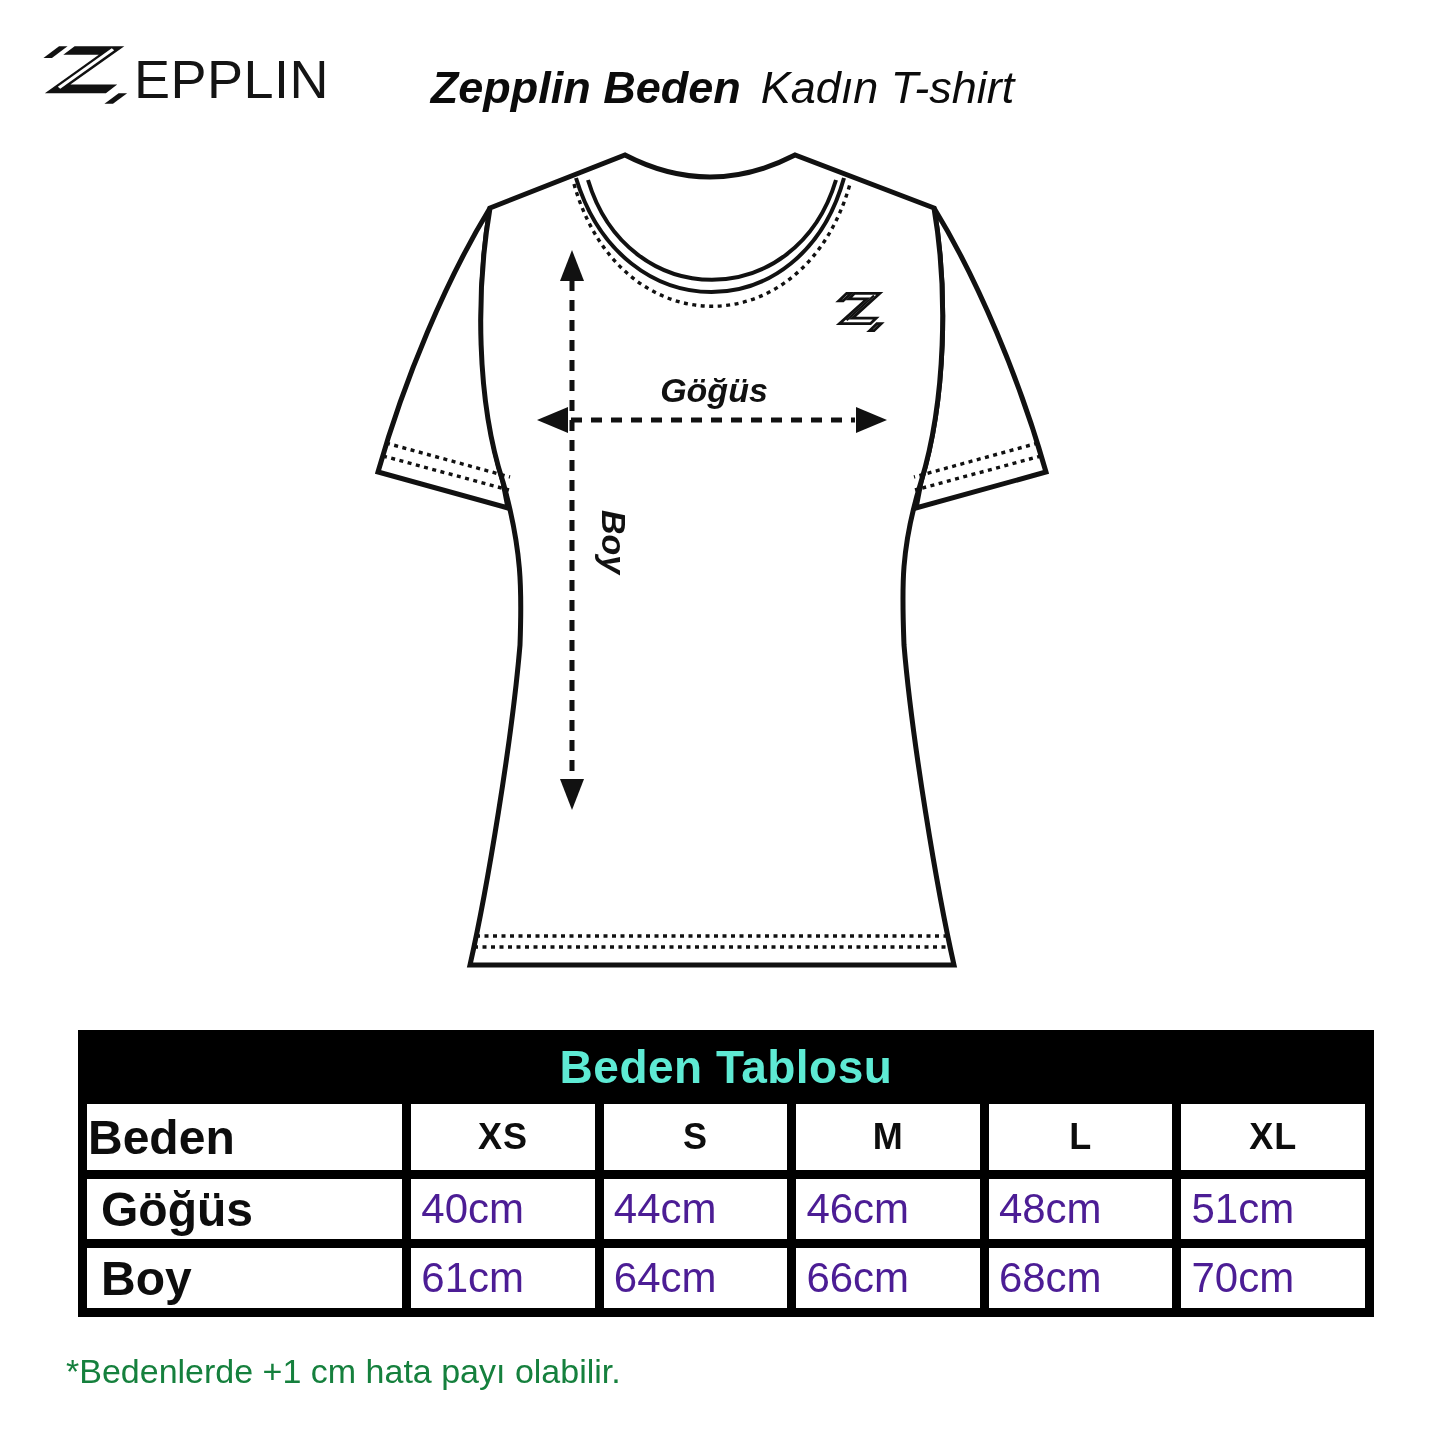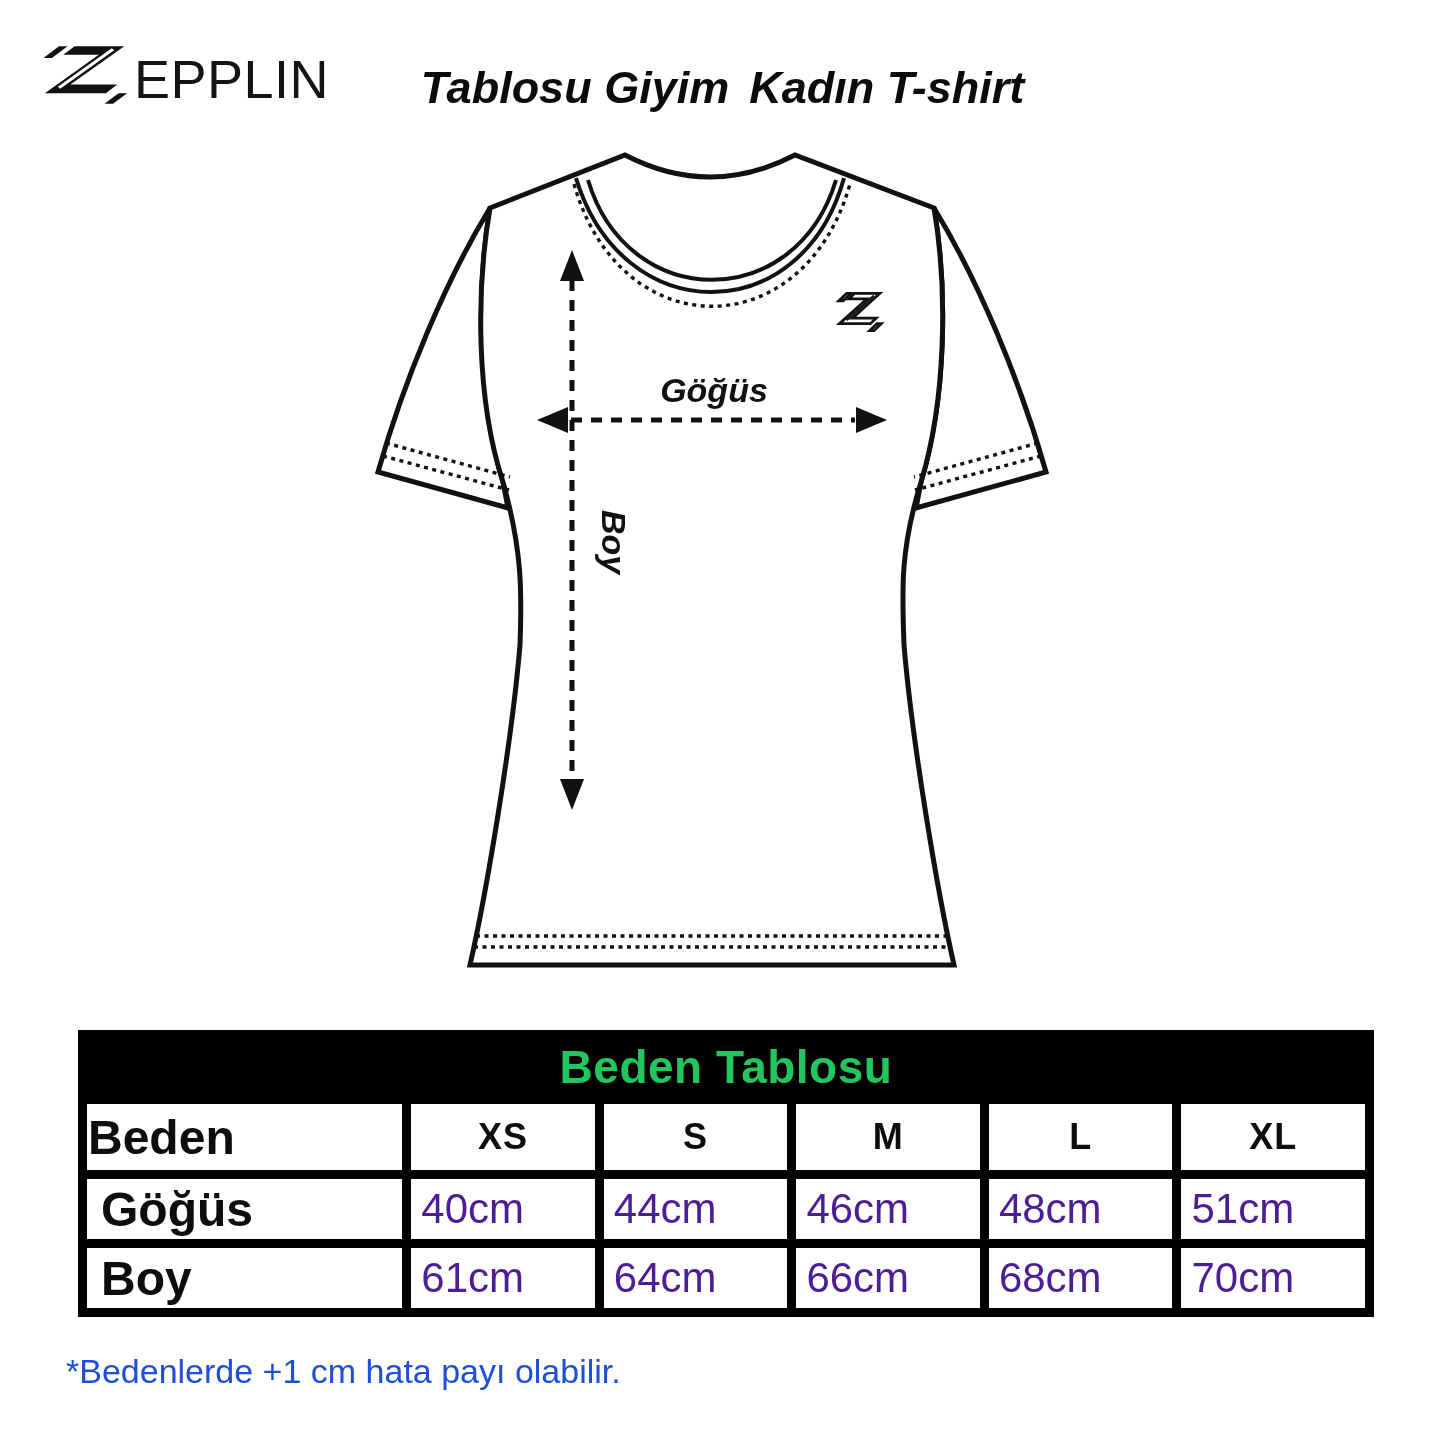--- a/index.html
+++ b/index.html
@@ -13,65 +13,65 @@
   .brand .wordmark{
     font-size:54px;font-weight:500;letter-spacing:.5px;color:#141414;
     line-height:0.88;margin-left:4px;margin-bottom:2px;
   }
   
   .title{
     position:absolute;left:0;top:62px;width:100%;text-align:center;
     font-style:italic;font-size:45px;color:#0b0b0b;letter-spacing:0px;
   }
   .title .t-reg{font-weight:600;}
-  .title .t-bold{font-weight:700;margin-left:20px;}
+  .title .t-bold{font-weight:400;margin-left:20px;}
   
   .diagram{position:absolute;left:352px;top:130px;width:720px;height:850px;}
   .diagram svg{display:block;}
   .outline{fill:#ffffff;stroke:#111111;stroke-width:5;}
   .seamline{fill:none;stroke:#111111;stroke-width:4;}
   .dotline{fill:none;stroke:#111111;stroke-width:3.4;stroke-dasharray:4 4.5;}
   .dimline{fill:none;stroke:#111111;stroke-width:5;stroke-dasharray:11 9;}
   .dimhead{fill:#111111;stroke:none;}
   .dimlabel{font-style:italic;font-weight:600;font-size:34px;fill:#111111;}
   
   .size-table{
     position:absolute;left:78px;top:1030px;width:1296px;
     border-collapse:collapse;table-layout:fixed;
     font-family:"Liberation Sans",sans-serif;
   }
   .size-table th,.size-table td{border:9px solid #000;background:#fff;}
   .size-table .tbl-title{
-    background:#000;color:#22c55e;text-align:center;
+    background:#000;color:#5eead4;text-align:center;
     font-size:46px;font-weight:800;height:54px;letter-spacing:.5px;
   }
   .size-table .corner{font-size:48px;font-weight:800;text-align:left;height:64px;}
   .size-table .size-col{font-size:36px;font-weight:800;text-align:center;height:64px;letter-spacing:1px;}
   .size-table .row-label{font-size:48px;font-weight:800;text-align:left;padding-left:14px;height:58px;}
   .size-table .val{font-size:42px;font-weight:300;color:#4c1d95;text-align:left;padding-left:10px;height:58px;}
   
-  .footnote{position:absolute;left:66px;top:1352px;font-size:34px;font-weight:400;color:#1d4ed8;}
+  .footnote{position:absolute;left:66px;top:1352px;font-size:34px;font-weight:400;color:#15803d;}
 </style>
 </head>
 <body>
 
 <div class="page">
 
   <div class="brand">
     <svg class="glyph" width="88" height="62" viewBox="0 0 124 116" preserveAspectRatio="none">
       <polygon points="2,26 24,4 36,4 14,26" fill="#111"></polygon>
       <polygon points="46,4 116,4 40,76 106,76 90,92 4,92 80,20 30,20" fill="#111"></polygon>
       <polygon points="88,112 108,92 120,92 100,112" fill="#111"></polygon>
       <line x1="100" y1="10" x2="24" y2="82" stroke="#fff" stroke-width="5"></line>
     </svg>
     <span class="wordmark">EPPLIN</span>
   </div>
 
   <h1 class="title" style="margin:0;">
-    <span class="t-reg">Tablosu Giyim</span><span class="t-bold">Kadın T-shirt</span>
+    <span class="t-reg">Zepplin Beden</span><span class="t-bold">Kadın T-shirt</span>
   </h1>
 
   <div class="diagram">
     <svg width="720" height="850" viewBox="0 0 720 850">
 
       <g>
         <path class="outline" d="M138,78 C94,150 52,250 26,342 L156,378 L151,352 C126,270 124,160 138,78 Z"></path>
         <path class="outline" d="M582,78 C626,150 668,250 694,342 L564,378 L569,352 C594,270 596,160 582,78 Z"></path>
       </g>
 

